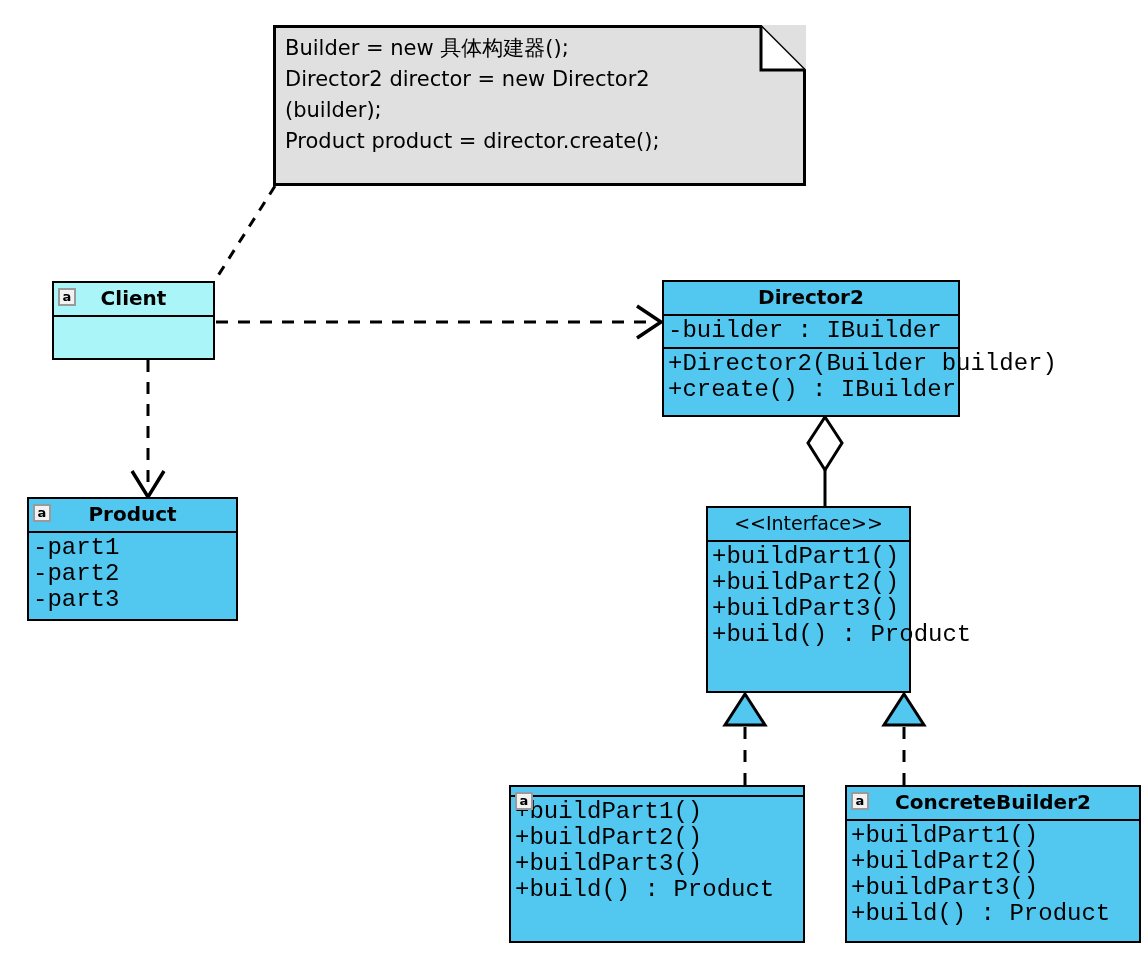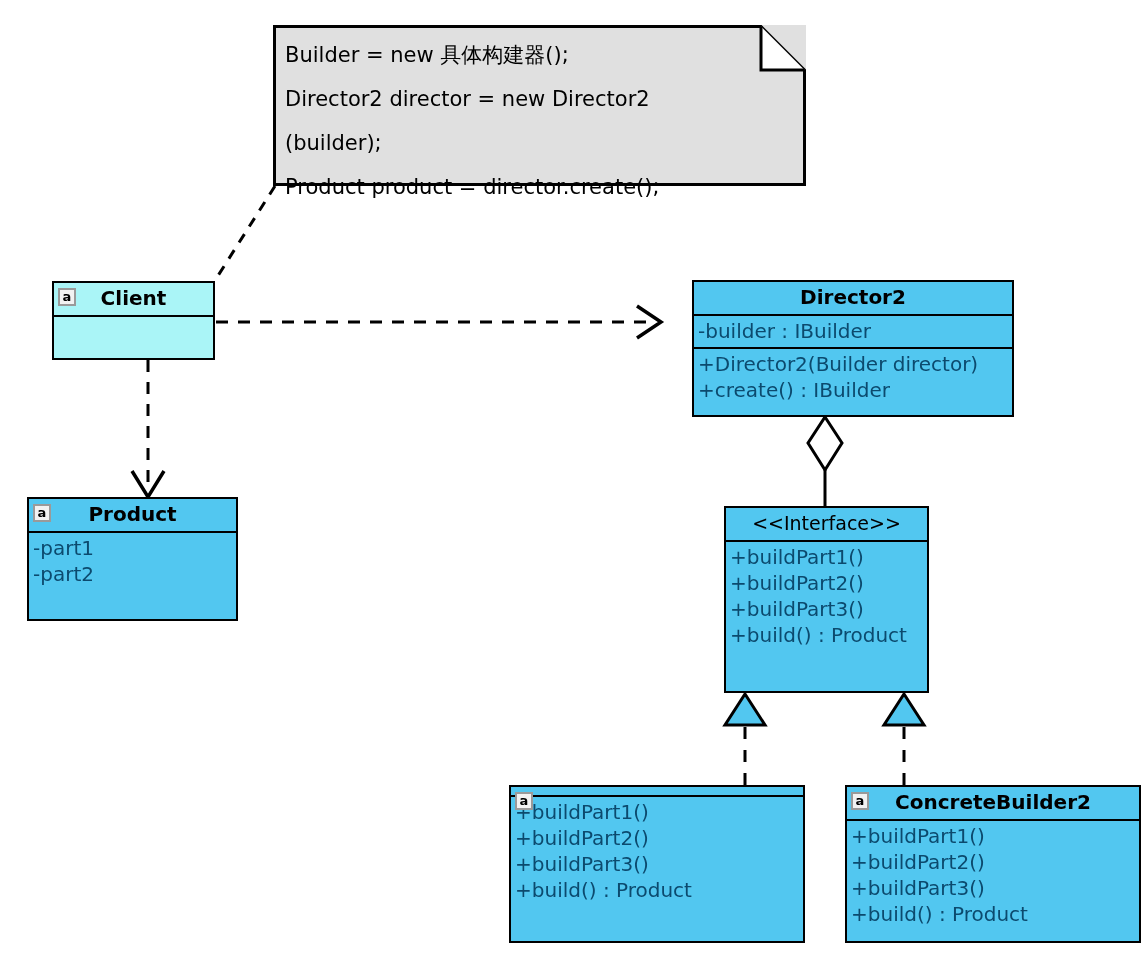--- a/index.html
+++ b/index.html
@@ -72,36 +72,37 @@
     font-size: 13px;
     font-weight: bold;
     line-height: 14px;
     text-align: center;
     color: #000000;
   }
 
   .uml-compartment {
     box-sizing: border-box;
     padding: 2px 4px 3px 4px;
-    font-size: 20px;
+    font-size: 24px;
     line-height: 26px;
-    color: #0c4a6e;
+    color: #000000;
+    font-family: Liberation Mono, monospace;
   }
   .uml-compartment.bordered { border-bottom: 2px solid #000000; }
   .uml-compartment .row { white-space: nowrap; }
   .uml-compartment.empty { min-height: 10px; }
 
   
   .uml-note {
     position: absolute;
     box-sizing: border-box;
     background: #e0e0e0;
     z-index: 2;
     font-size: 21px;
-    line-height: 44px;
+    line-height: 31px;
     color: #000000;
   }
   .uml-note .note-shape {
     position: absolute;
     left: 0; top: 0;
     width: 100%; height: 100%;
   }
   .uml-note .note-text {
     position: relative;
     padding: 8px 12px;
@@ -154,37 +155,38 @@
   </div>
 
   <div class="uml-box" style="left:27px; top:497px; width:211px; height:124px;">
     <div class="uml-header">
       <span class="aicon">a</span>
       <span class="cname">Product</span>
     </div>
     <div class="uml-compartment">
       <div class="row">-part1</div>
       <div class="row">-part2</div>
-    </div>
-  </div>
-
-  <div class="uml-box" style="left:692px; top:280px; width:322px; height:137px;">
+      <div class="row">-part3</div>
+    </div>
+  </div>
+
+  <div class="uml-box" style="left:662px; top:280px; width:298px; height:137px;">
     <div class="uml-header">
       <span class="cname">Director2</span>
     </div>
     <div class="uml-compartment bordered">
       <div class="row">-builder : IBuilder</div>
     </div>
     <div class="uml-compartment">
-      <div class="row">+Director2(Builder director)</div>
+      <div class="row">+Director2(Builder builder)</div>
       <div class="row">+create() : IBuilder</div>
     </div>
   </div>
 
-  <div class="uml-box" style="left:724px; top:506px; width:205px; height:187px;">
+  <div class="uml-box" style="left:706px; top:506px; width:205px; height:187px;">
     <div class="uml-header">
       <span class="stereo">&lt;&lt;Interface&gt;&gt;</span>
     </div>
     <div class="uml-compartment">
       <div class="row">+buildPart1()</div>
       <div class="row">+buildPart2()</div>
       <div class="row">+buildPart3()</div>
       <div class="row">+build() : Product</div>
     </div>
   </div>

